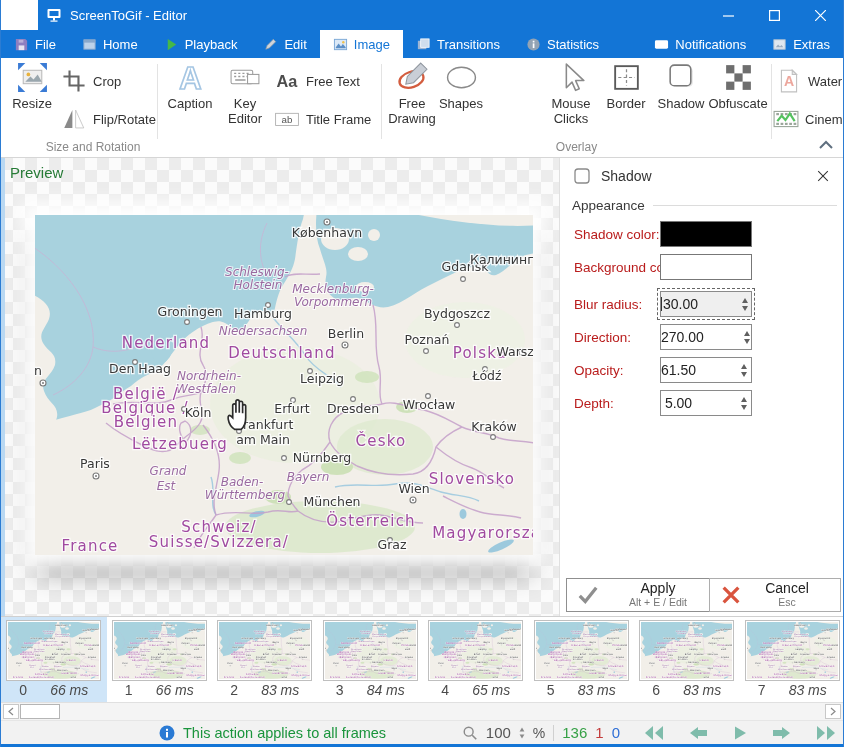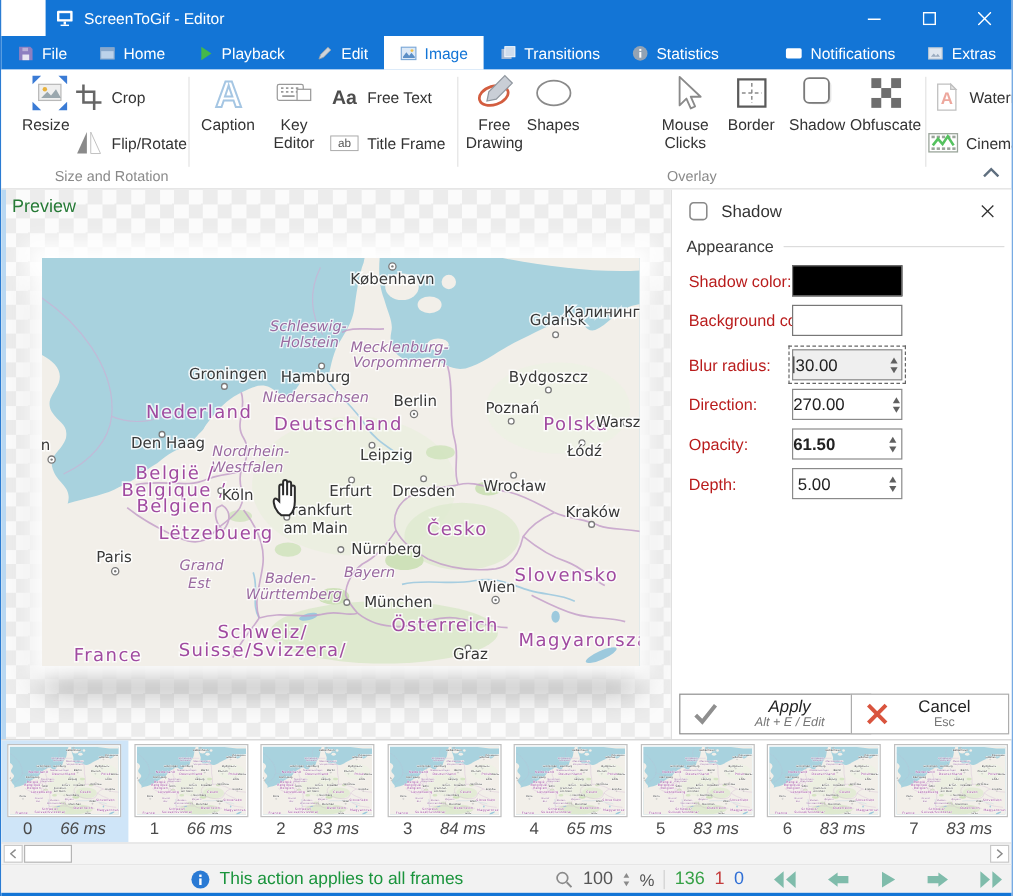--- a/index.html
+++ b/index.html
@@ -56,21 +56,21 @@
   .pctrl{position:absolute;left:100px;width:92px;height:26px;box-sizing:border-box;}
   .swatch{border:1px solid #777;}
   .spin{display:flex;align-items:stretch;border:1px solid #8a8a8a;background:#fff;gap:40px;}
   .spin .val{flex:1;display:flex;align-items:center;justify-content:center;font-size:14px;color:#222;}
   .spin.focused{outline:1px dashed #666;outline-offset:2px;background:#efefef;}
   .caret{display:inline-block;width:1px;height:14px;background:#333;margin-right:1px;}
   .spin .arrows{width:15px;display:flex;flex-direction:column;align-items:center;justify-content:center;gap:3px;}
   .ar-up{width:0;height:0;border-left:3.5px solid transparent;border-right:3.5px solid transparent;border-bottom:5px solid #606060;}
   .ar-dn{width:0;height:0;border-left:3.5px solid transparent;border-right:3.5px solid transparent;border-top:5px solid #606060;}
   .pbtn{position:absolute;top:420px;height:34px;background:#fff;border:1px solid #adadad;display:flex;align-items:center;box-sizing:border-box;}
-  .pbtn.apply{left:6px;width:160px;border-color:#8f8f8f;font-style:italic;}
+  .pbtn.apply{left:6px;width:160px;border-color:#8f8f8f;}
   .pbtn.cancel{left:149px;width:132px;}
   .pbtn .bicon{margin:0 2px 0 10px;display:flex;}
   .pbtn .btexts{flex:1;display:flex;flex-direction:column;align-items:center;line-height:1.1;margin-right:10px;}
   .pbtn .bmain{font-size:14px;color:#222;}
   .pbtn .bsub{font-size:10.5px;color:#777;margin-top:1px;}
   
   .timeline{position:absolute;left:0;top:616px;right:0;height:86px;background:#fff;border-top:1px solid #d0d0d0;display:flex;box-sizing:border-box;}
   .thumb{width:105.5px;flex:none;display:flex;flex-direction:column;align-items:center;padding-top:3px;box-sizing:border-box;}
   .thumb.selected{background:#cfe5f8;}
   .thumb-img{width:95px;height:61px;border:1px solid #bfbfbf;background:#fff;padding:1px;box-sizing:border-box;}
@@ -331,21 +331,21 @@
         <svg width="15" height="15" viewBox="0 0 16 16">
             <rect x="2" y="3" width="12" height="10" fill="#dfe7f0" stroke="#b9c6d4"></rect>
             <path d="M4 11 l2.5-3 2 2.2 1.6-1.8 2 2.6 H4 Z" fill="#9aacc0"></path>
           </svg>
         <span>Extras</span>
       </div>
     </div>
   </div>
 
   <div class="ribbon">
-    <div class="rbig" style="left:5px;width:52px;align-items:flex-end;">
+    <div class="rbig" style="left:5px;width:52px;">
       <svg class="ric" viewBox="0 0 32 32">
           <rect x="7" y="9" width="18" height="13" fill="#efefef" stroke="#b9b9b9"></rect>
           <circle cx="12" cy="13" r="1.8" fill="#e9b23c"></circle>
           <path d="M9 20 l5-5 3 3 4-5 4 7 z" fill="#9aa7ae"></path>
           <g fill="#3a7bd5">
             <path d="M2 9 V2 h7 z"></path>
             <path d="M23 2 h7 v7 z"></path>
             <path d="M30 23 v7 h-7 z"></path>
             <path d="M9 30 H2 v-7 z"></path>
           </g>
@@ -539,21 +539,21 @@
       <div class="pctrl spin" style="height:26px;">
         <span class="val">270.00</span>
         <span class="arrows">
             <span class="ar-up"></span>
             <span class="ar-dn"></span>
           </span>
       </div>
     </div>
     <div class="prow" style="top:198px;">
       <span class="plabel">Opacity:</span>
-      <div class="pctrl spin" style="height:26px;font-weight:bold;">
+      <div class="pctrl spin" style="height:26px;">
         <span class="val">61.50</span>
         <span class="arrows">
             <span class="ar-up"></span>
             <span class="ar-dn"></span>
           </span>
       </div>
     </div>
     <div class="prow" style="top:231px;">
       <span class="plabel">Depth:</span>
       <div class="pctrl spin" style="height:26px;">

